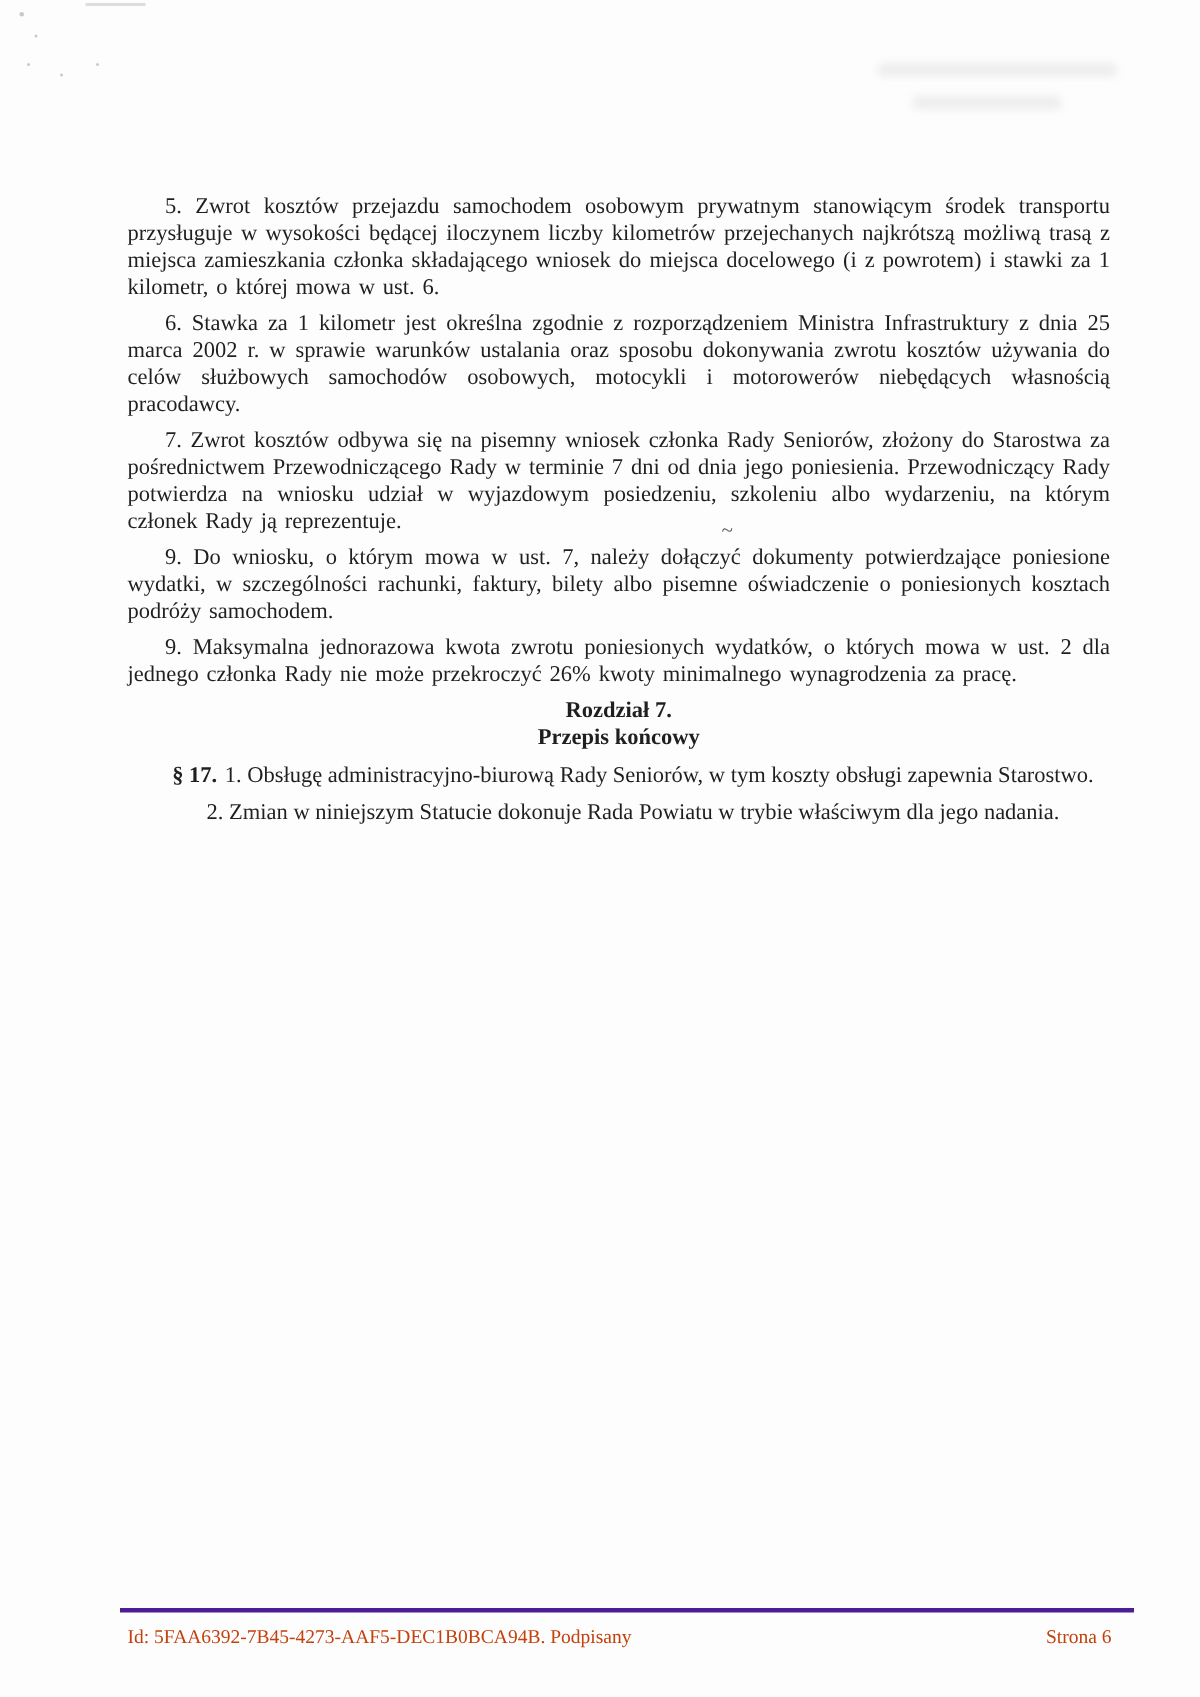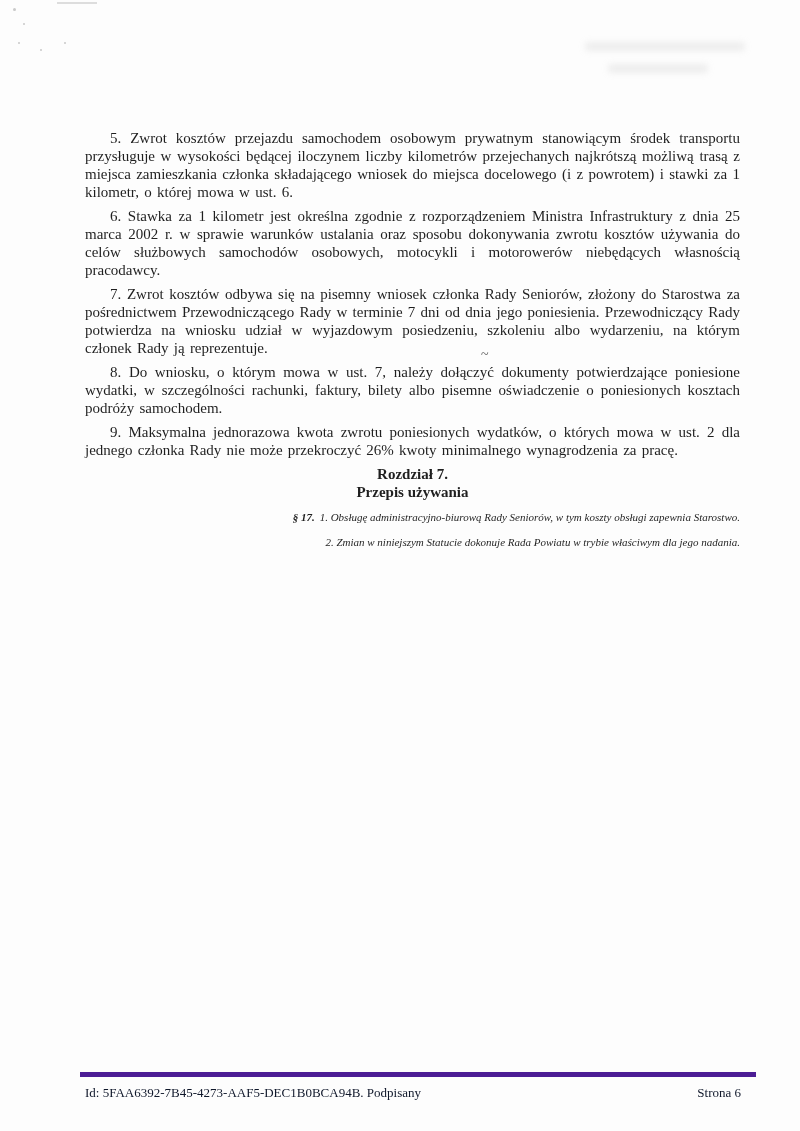--- a/index.html
+++ b/index.html
@@ -22,49 +22,48 @@
     margin: 0 0 6px 0;
     font-size: 15px;
     line-height: 18px;
     text-align: justify;
     text-align-last: left;
     text-indent: 25px;
     word-spacing: 1.5px;
   }
   .para-sm {
     margin: 0 0 7px 0;
-    font-size: 11px;
+    font-size: 15px;
     line-height: 18px;
-    text-align: right;
+    text-align: center;
     text-indent: 19px;
-    font-style: italic;
   }
   .chapter {
     margin: 3px 0 7px 0;
     text-align: center;
   }
   .chapter-line {
     margin: 0;
     font-size: 15px;
     line-height: 18px;
     font-weight: bold;
   }
   .sec-label { font-weight: bold; margin-right: 5px; }
   .footer {
     position: absolute;
     top: 1072px;
     left: 80px;
     width: 676px;
-    border-top: 5px solid #4c1d95;
+    border-top: 3px solid #4c1d95;
     display: flex;
     justify-content: space-between;
     font-size: 13px;
     line-height: 16px;
     padding-top: 8px;
-    color: #0f172a;
+    color: #c2410c;
   }
   .footer .f-left  { padding-left: 5px; }
   .footer .f-right { padding-right: 15px; }
   
   .speck {
     position: absolute;
     background: #8a8a8a;
     border-radius: 50%;
     opacity: 0.45;
   }
@@ -100,26 +99,26 @@
 
   <span class="ghost" style="left:585px; top:42px; width:160px; height:9px;"></span>
   <span class="ghost" style="left:608px; top:64px; width:100px; height:9px;"></span>
 
   <span class="tilde">~</span>
 
   <div class="content">
     <p class="para">5. Zwrot kosztów przejazdu samochodem osobowym prywatnym stanowiącym środek transportu przysługuje w wysokości będącej iloczynem liczby kilometrów przejechanych najkrótszą możliwą trasą z miejsca zamieszkania członka składającego wniosek do miejsca docelowego (i z powrotem) i stawki za 1 kilometr, o której mowa w ust. 6.</p>
     <p class="para">6. Stawka za 1 kilometr jest określna zgodnie z rozporządzeniem Ministra Infrastruktury z dnia 25 marca 2002 r. w sprawie warunków ustalania oraz sposobu dokonywania zwrotu kosztów używania do celów służbowych samochodów osobowych, motocykli i motorowerów niebędących własnością pracodawcy.</p>
     <p class="para">7. Zwrot kosztów odbywa się na pisemny wniosek członka Rady Seniorów, złożony do Starostwa za pośrednictwem Przewodniczącego Rady w terminie 7 dni od dnia jego poniesienia. Przewodniczący Rady potwierdza na wniosku udział w wyjazdowym posiedzeniu, szkoleniu albo wydarzeniu, na którym członek Rady ją reprezentuje.</p>
-    <p class="para">8. Do wniosku, o którym mowa w ust. 7, należy dołączyć dokumenty potwierdzające poniesione wydatki, w szczególności rachunki, faktury, bilety albo pisemne oświadczenie o poniesionych kosztach podróży samochodem.</p>
+    <p class="para">9. Do wniosku, o którym mowa w ust. 7, należy dołączyć dokumenty potwierdzające poniesione wydatki, w szczególności rachunki, faktury, bilety albo pisemne oświadczenie o poniesionych kosztach podróży samochodem.</p>
     <p class="para">9. Maksymalna jednorazowa kwota zwrotu poniesionych wydatków, o których mowa w ust. 2 dla jednego członka Rady nie może przekroczyć 26% kwoty minimalnego wynagrodzenia za pracę.</p>
 
     <div class="chapter">
       <p class="chapter-line">Rozdział 7.</p>
-      <p class="chapter-line">Przepis używania</p>
+      <p class="chapter-line">Przepis końcowy</p>
     </div>
 
     <p class="para-sm"><span class="sec-label">§ 17.</span><span>1. Obsługę administracyjno-biurową Rady Seniorów, w tym koszty obsługi zapewnia Starostwo.</span></p>
 
     <p class="para-sm">2. Zmian w niniejszym Statucie dokonuje Rada Powiatu w trybie właściwym dla jego nadania.</p>
   </div>
 
   <div class="footer">
     <span class="f-left">Id: 5FAA6392-7B45-4273-AAF5-DEC1B0BCA94B. Podpisany</span>
     <span class="f-right">Strona 6</span>

